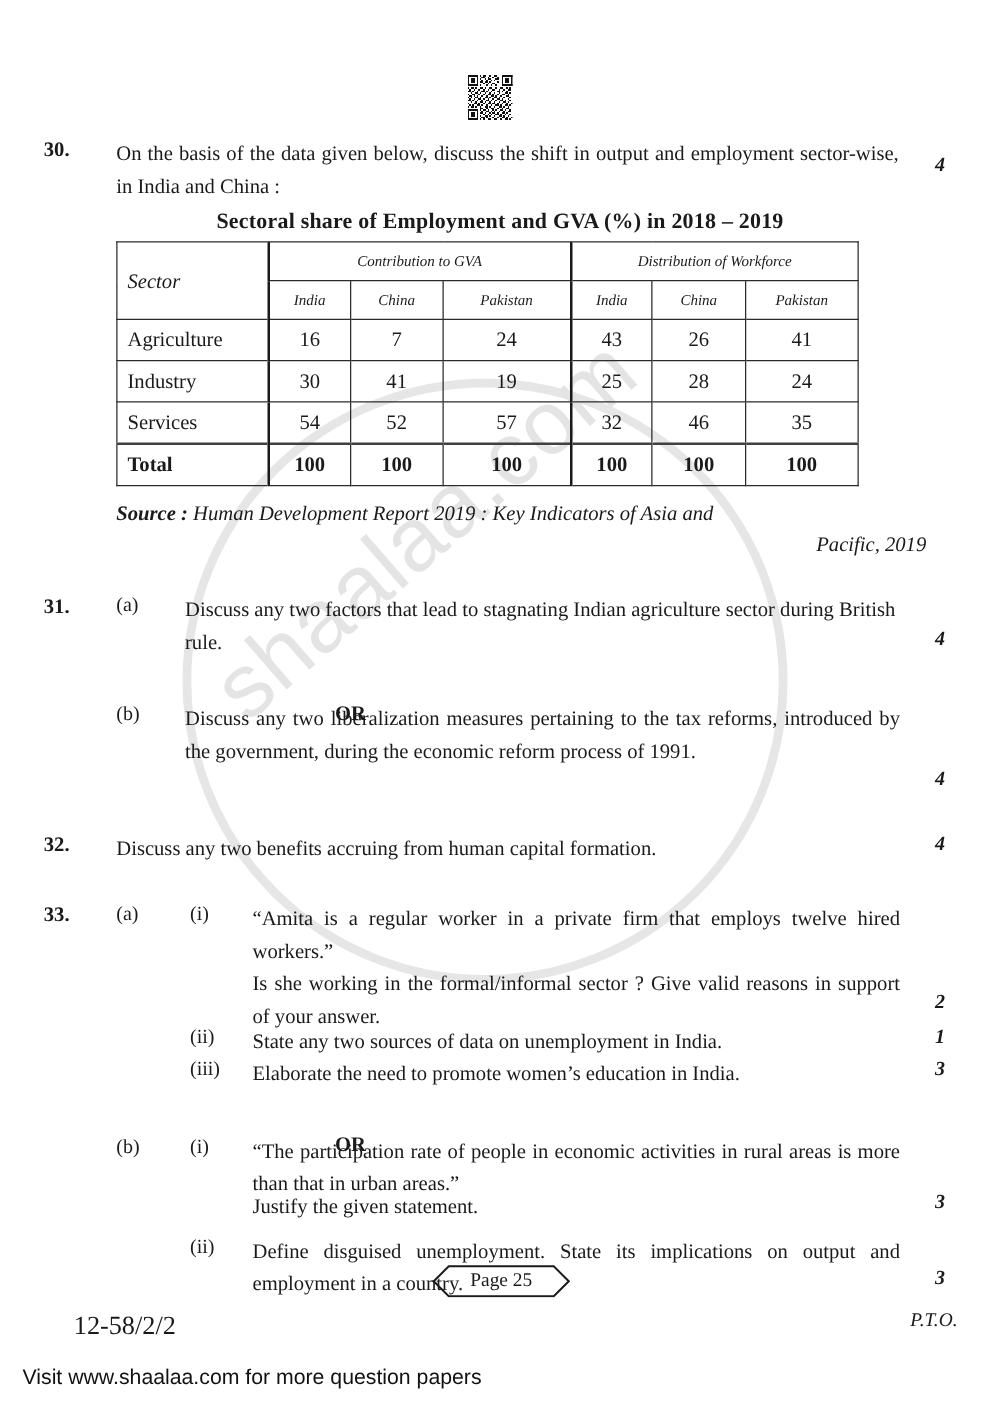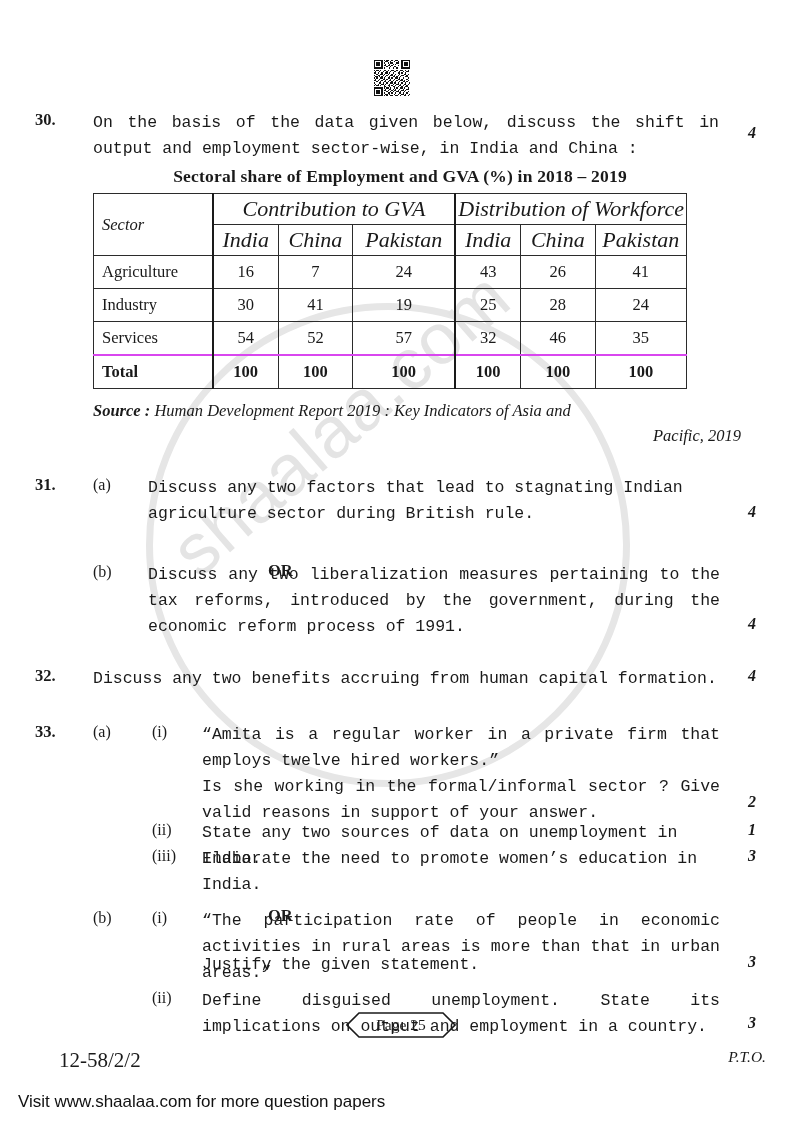--- a/index.html
+++ b/index.html
@@ -71,21 +71,20 @@
     font-weight: bold;
     font-size: 16.5px;
   }
   .sublabel {
     font-size: 16px;
   }
   .body-text {
     font-size: 16.5px;
     line-height: 26px;
     text-align: justify;
-    font-family: Liberation Mono, monospace;
   }
   .body-text.nojust { text-align: left; }
   .marks {
     font-style: italic;
     font-size: 16px;
     font-weight: bold;
   }
   .or-label {
     font-weight: bold;
     font-size: 16.5px;
@@ -113,35 +112,35 @@
   }
   table.data th, table.data td {
     border: 1px solid #2b2b2b;
     padding: 0;
     height: 30px;
     text-align: center;
     font-weight: normal;
   }
   table.data th.hdr-it {
     font-style: italic;
-    font-size: 22px;
+    font-size: 12px;
   }
   table.data td.sector-name {
     text-align: left;
     padding-left: 8px;
     height: 32px;
   }
   table.data th.sector-head {
     text-align: left;
     padding-left: 8px;
     font-style: italic;
   }
   table.data tr.total-row td {
     font-weight: bold;
-    border-top: 2px solid #d946ef;
+    border-top: 2px solid #404040;
   }
   table.data tr.total-row td.sector-name { font-weight: bold; }
   .col-div-strong { border-left: 2px solid #1a1a1a !important; }
 
   
   .source-block {
     position: absolute;
     left: 93px;
     top: 398px;
     width: 648px;

